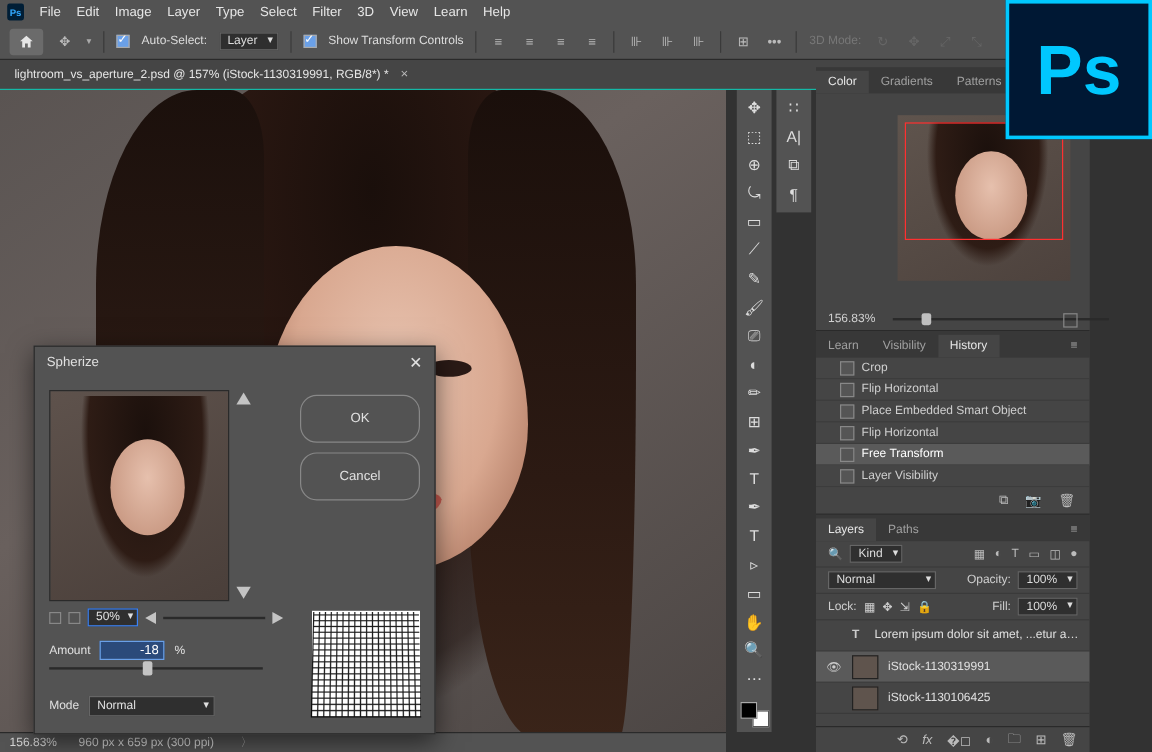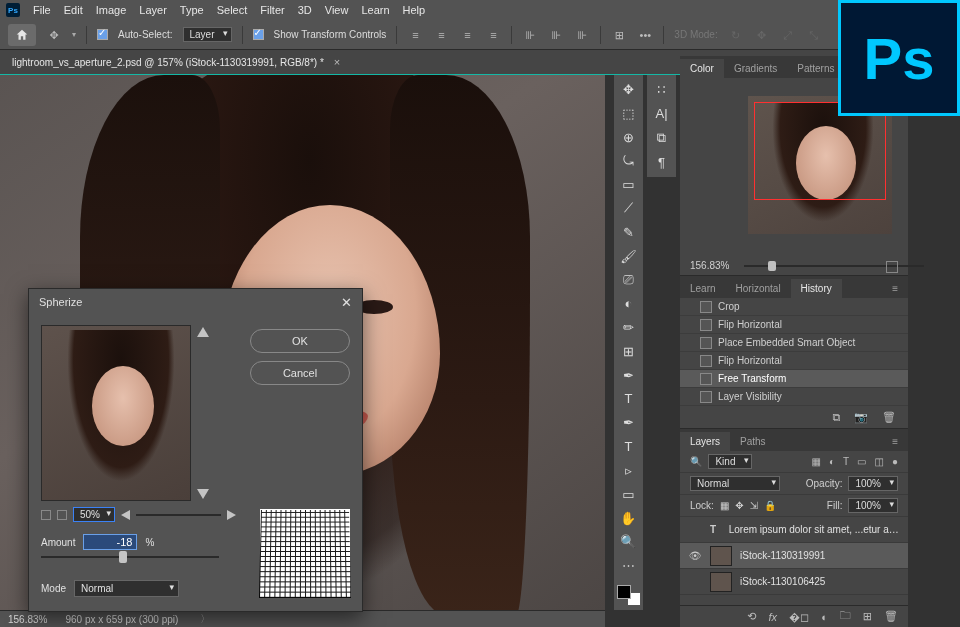--- a/index.html
+++ b/index.html
@@ -73,21 +73,21 @@
   .dlg-top { display:flex; gap:6px;}
   .dlg-preview-col { display:flex; align-items:flex-start; gap:6px;}
   .dlg-preview { width:150px; height:176px; background:linear-gradient(155deg,#5e524c,#4a3f3a); position:relative; border:1px solid #2a2a2a;}
   .dlg-preview .mini-face { position:absolute; left:50px; top:40px; width:62px; height:80px; background:radial-gradient(ellipse at 50% 40%, #e6c0ad, #c08d76); border-radius:50%;}
   .dlg-preview .mini-hair { position:absolute; left:18px; top:4px; width:122px; height:168px; background:radial-gradient(ellipse at 50% 18%, #1b100c 0%, #2e1c15 55%, transparent 62%);}
   .vtri { width:0;height:0;border-left:6px solid transparent;border-right:6px solid transparent;}
   .vtri.up{border-bottom:10px solid #c4c4c4;}
   .vtri.down{border-top:10px solid #c4c4c4;}
   .vtri-col{display:flex;flex-direction:column;justify-content:space-between;height:176px;padding:2px 0;}
   .btn-col { display:flex; flex-direction:column; gap:8px; margin-left:auto; padding-top:4px;}
-  .oval-btn { width:100px; height:24px; border:1px solid #888; border-radius:14px; display:flex; align-items:center; justify-content:center; font-size:11px; cursor:pointer;}
+  .oval-btn { width:100px; height:40px; border:1px solid #888; border-radius:14px; display:flex; align-items:center; justify-content:center; font-size:11px; cursor:pointer;}
   .dlg-zoom-row { display:flex; align-items:center; gap:6px; margin-top:6px;}
   .dlg-zoom-row .zdd { background:#2f2f2f; border:1px solid #3b82f6; padding:1px 14px 1px 6px; position:relative;}
   .dlg-zoom-row .zdd::after{content:"▾"; position:absolute; right:3px; top:0; font-size:9px;}
   .htri{width:0;height:0;border-top:5px solid transparent;border-bottom:5px solid transparent;}
   .htri.left{border-right:9px solid #c4c4c4;}
   .htri.right{border-left:9px solid #c4c4c4;}
   .amount-row { display:flex; align-items:center; gap:8px; margin-top:12px;}
   .amt-input { width:54px; background:#2b4a7a; border:1px solid #6aa0e8; color:#fff; text-align:right; padding:1px 4px; font-size:11px;}
   .slider-track { margin-top:6px; width:178px; height:2px; background:#2a2a2a; position:relative;}
   .slider-track .sthumb { position:absolute; top:-5px; left:78px; width:8px; height:12px; background:#c4c4c4; border-radius:2px;}
@@ -240,21 +240,21 @@
     <div class="nav-zoom">156.83%</div>
     <div class="nav-slider">
         <div class="thumb"></div>
       </div>
     <div class="nav-slider-btn"></div>
   </div>
 
   <div class="hist-panel">
     <div class="panel-tabs">
       <span>Learn</span>
-      <span>Horizontal</span>
+      <span>Visibility</span>
       <span class="active">History</span>
       <span class="panel-collapse-btn">≡</span>
     </div>
     <div class="hist-list">
       <div class="hist-row">
           <span class="hicn"></span>
           <span>Crop</span>
         </div>
       <div class="hist-row">
           <span class="hicn"></span>

